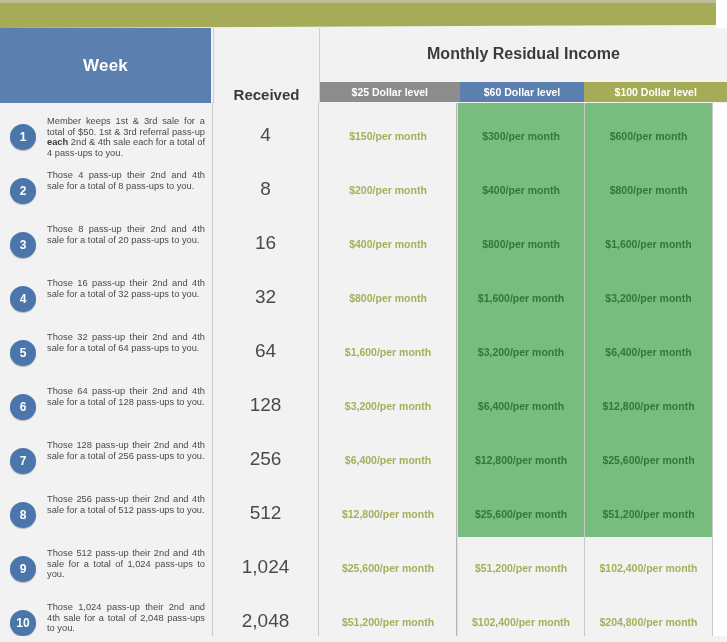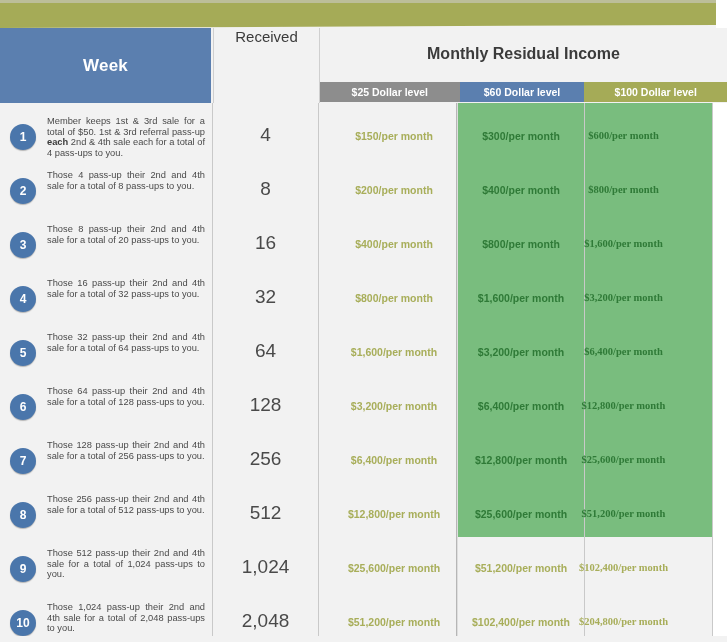--- a/index.html
+++ b/index.html
@@ -31,22 +31,22 @@
   }
   .head-week{
     position:absolute;left:0;top:0;width:211px;height:75px;
     background:#5b7faf;
     display:flex;align-items:center;justify-content:center;
     color:#ffffff;font-size:17px;font-weight:bold;letter-spacing:.2px;
   }
   .head-received{
     position:absolute;left:213px;top:0;width:105px;height:75px;
     background:#f2f2f2;border-left:1px solid #cfcfcf;border-right:1px solid #cfcfcf;
-    display:flex;align-items:flex-start;justify-content:center;
-    color:#3b3b3b;font-size:15px;font-weight:normal;
+    display:flex;align-items:flex-end;justify-content:center;
+    color:#3b3b3b;font-size:15px;font-weight:bold;
   }
   .head-mri{
     position:absolute;left:320px;top:0;width:407px;height:52px;
     background:#f2f2f2;
     display:flex;align-items:center;justify-content:center;
     color:#3b3b3b;font-size:16px;font-weight:bold;
   }
   .sub-head{
     position:absolute;left:320px;top:54px;width:407px;height:20px;
     display:flex;
@@ -108,23 +108,23 @@
   }
   .desc b{font-weight:bold;color:#3a3a3a;}
   .received{
     position:absolute;left:213px;width:105px;
     text-align:center;color:#4a4a4a;font-size:19px;font-weight:normal;
   }
   .money{
     position:absolute;
     text-align:center;font-size:10.5px;font-weight:bold;
   }
-  .m25{left:320px;width:136px;color:#a8ae5a;margin-left:6px;}
+  .m25{left:320px;width:136px;color:#a8ae5a;}
   .m50{left:458px;width:126px;color:#a8ae5a;}
-  .m100{left:560px;width:127px;color:#a8ae5a;font-family:Liberation Serif, serif;}
+  .m100{left:585px;width:127px;color:#a8ae5a;}
   .m50.on-green,.m100.on-green{color:#2f7a37;}
 
   .bottom-cut{
     position:absolute;left:0;bottom:0;width:727px;height:6px;background:#f2f2f2;
   }
   .bottom-line{
     position:absolute;left:0;bottom:5px;width:727px;height:1px;background:#d9d9d9;
   }
 </style>
 </head>

